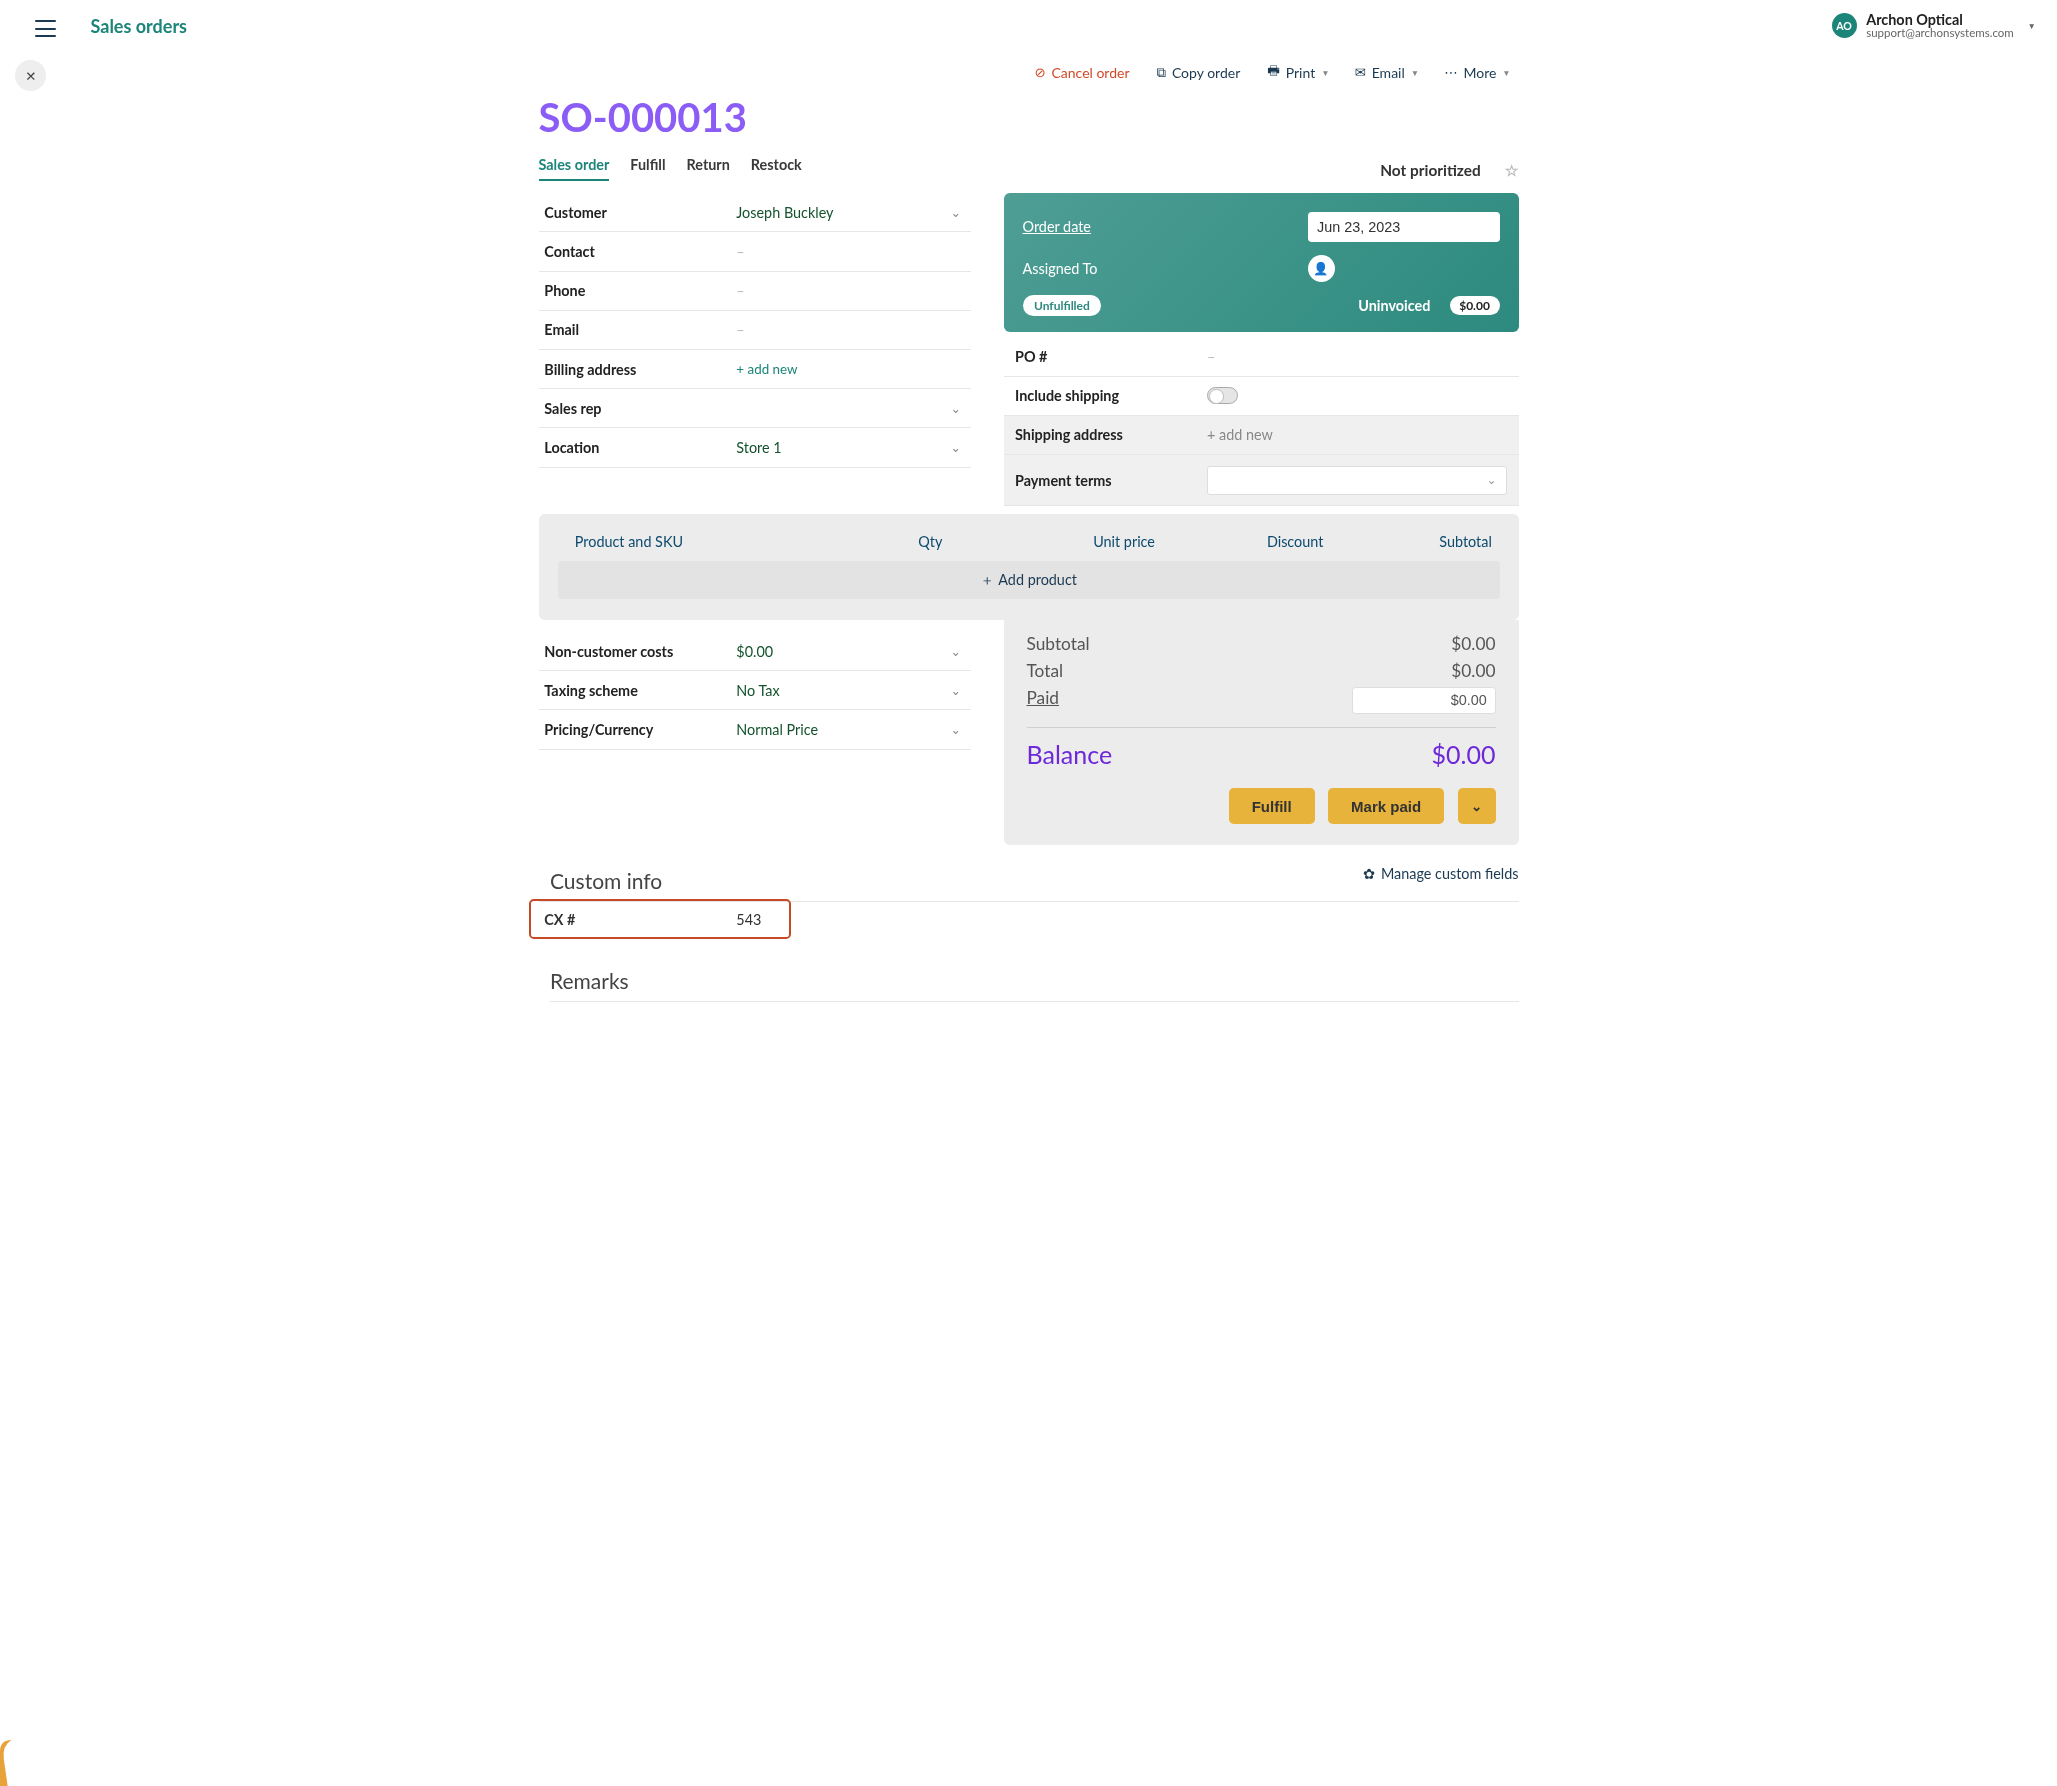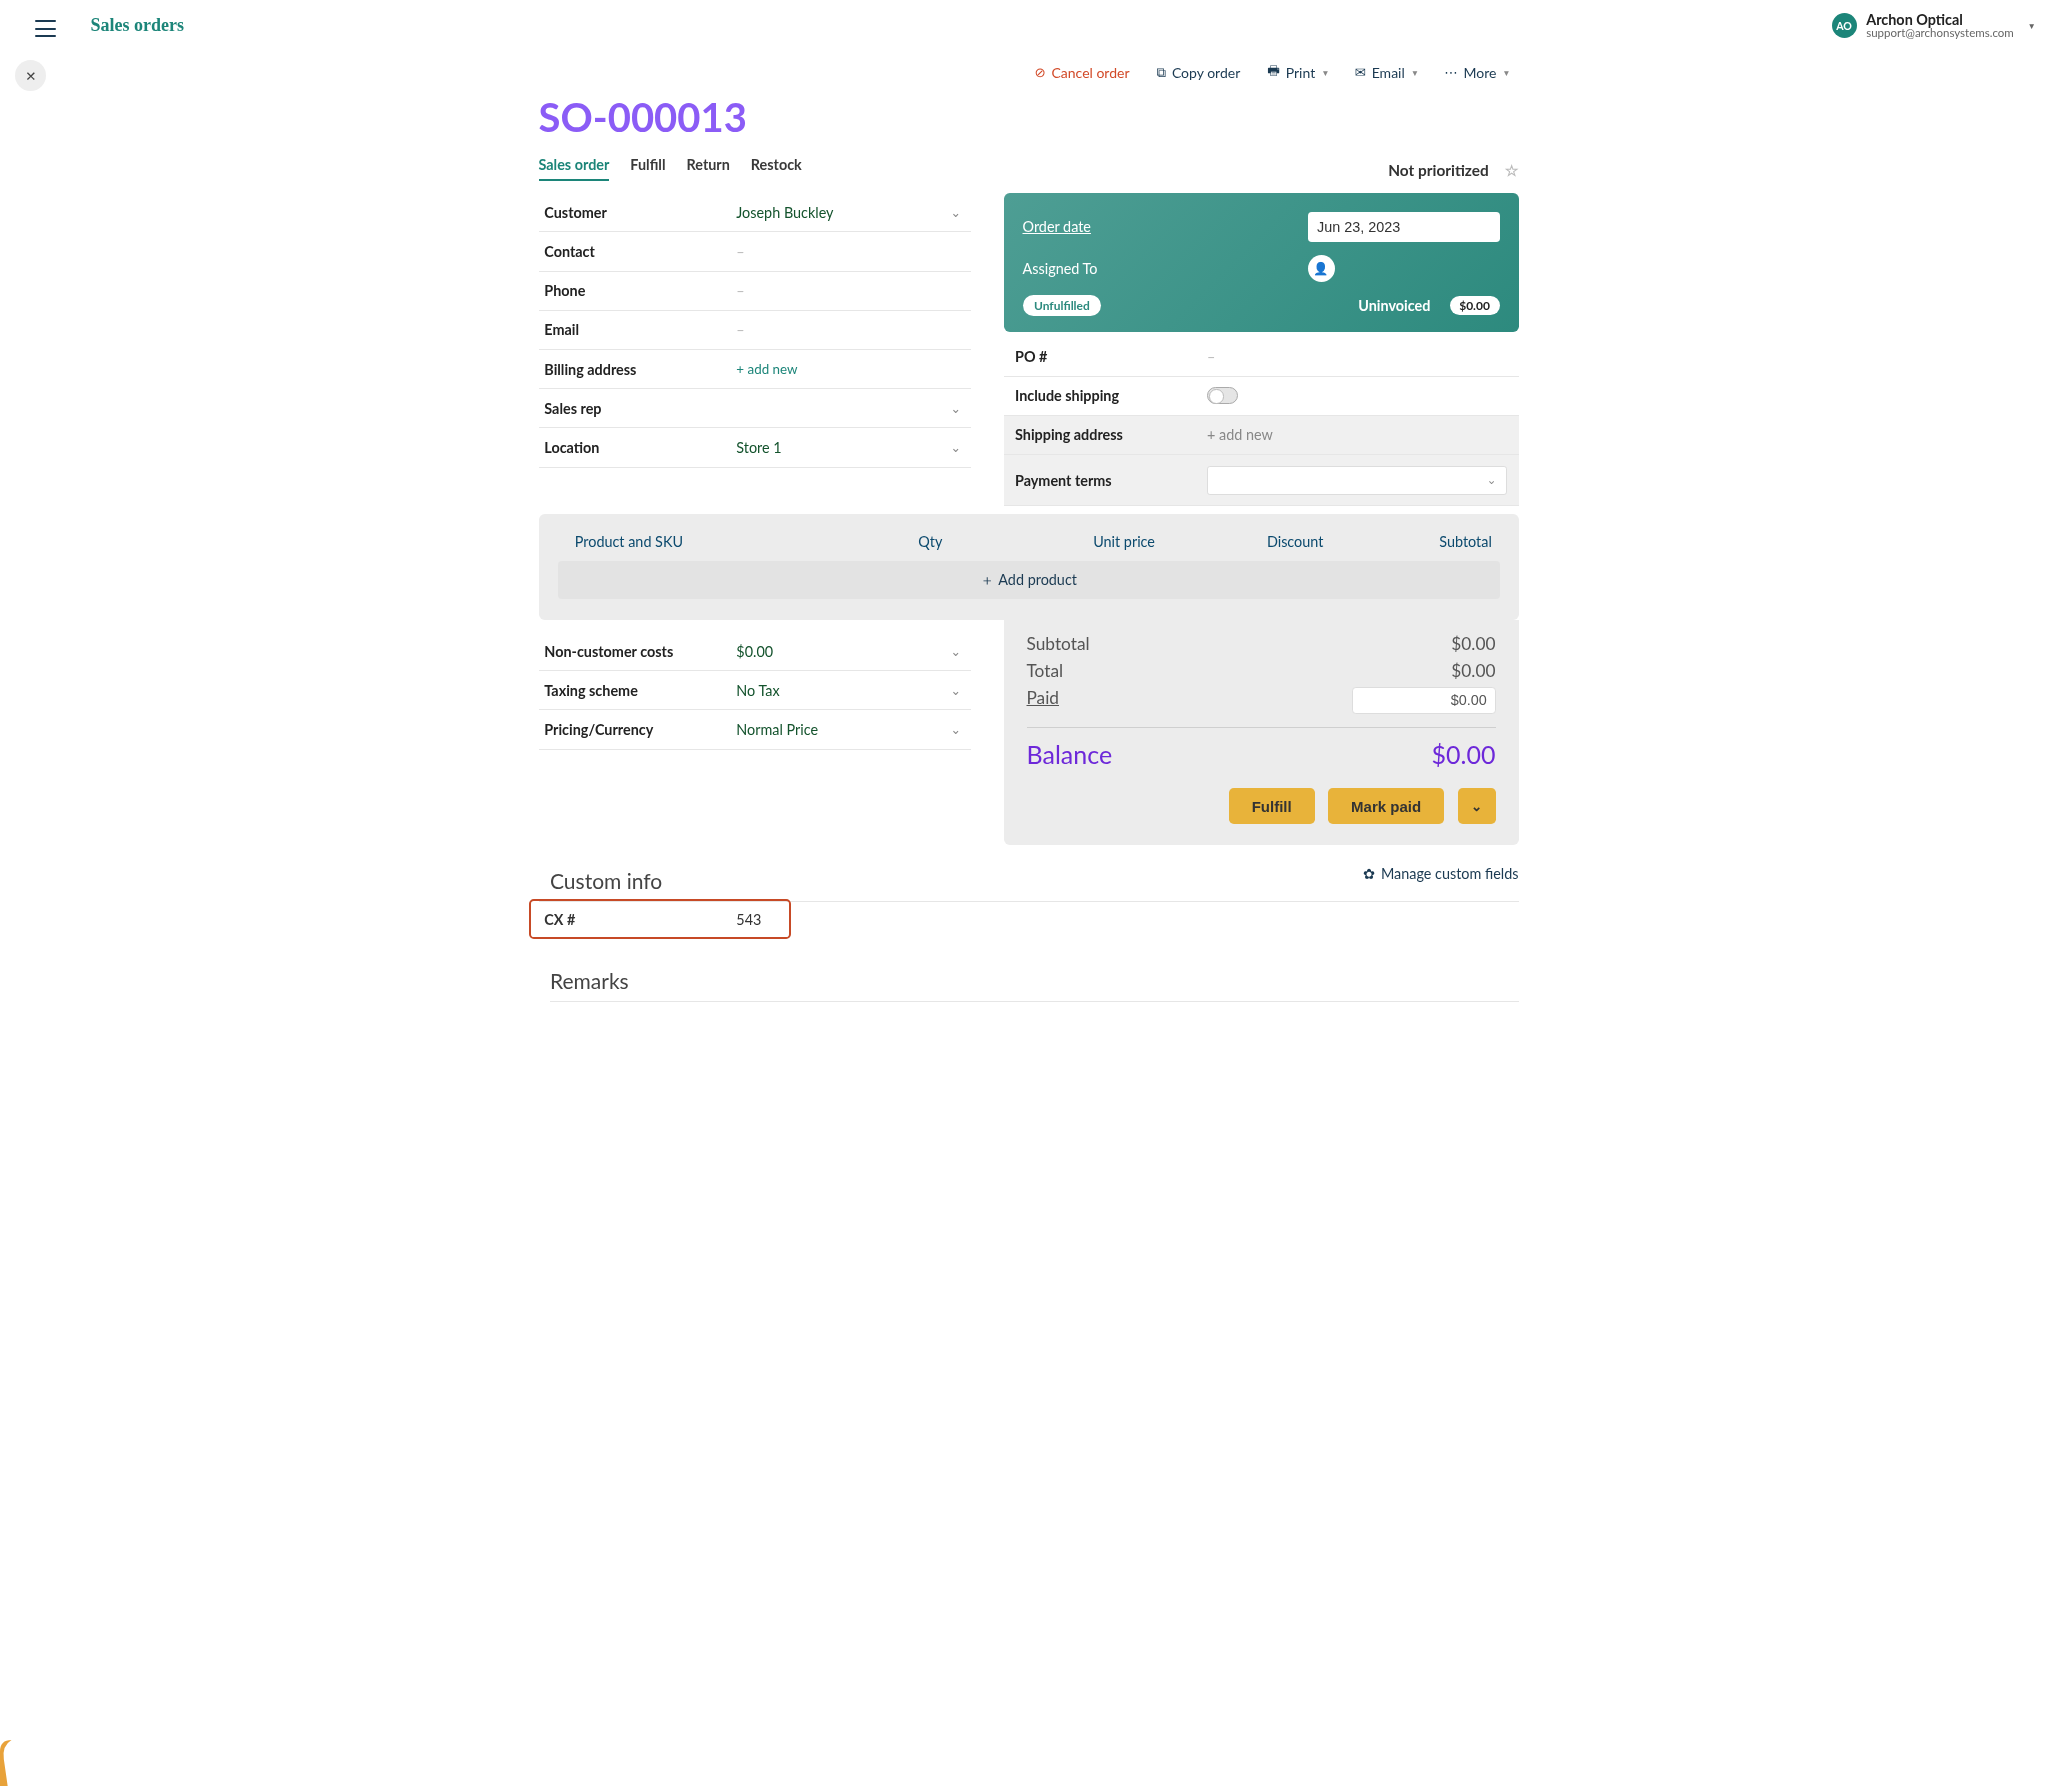--- a/index.html
+++ b/index.html
@@ -1,40 +1,40 @@
 <!DOCTYPE html>
 <html><head>
 <meta charset="utf-8">
 <style>
   *{box-sizing:border-box;margin:0;padding:0;}
   body{font-family:"Segoe UI","Lato",Helvetica,Arial,sans-serif;background:#fff;color:#333;padding-bottom:38px;}
   .topbar{display:flex;align-items:center;padding:11.5px 23px 7.7px 23px;}
   .burger{width:21px;height:17.3px;display:flex;flex-direction:column;justify-content:space-between;cursor:pointer;margin-right:35px;margin-left:11.5px;margin-top:5.8px;}
   .burger span{display:block;height:1.9px;background:#1b3a52;border-radius:1px;}
-  .page-title{color:#1c8579;font-weight:700;font-size:18px;font-family:Liberation Serif, serif;}
+  .page-title{color:#1c8579;font-weight:700;font-size:18px;}
   .account-box{margin-left:auto;display:flex;align-items:center;gap:9.6px;cursor:pointer;}
   .avatar{width:25px;height:25px;border-radius:50%;background:#1c8579;color:#fff;display:flex;align-items:center;justify-content:center;font-size:10.6px;font-weight:700;}
   .account-name{font-weight:700;font-size:14.4px;color:#222;line-height:1.1;}
   .account-email{font-size:11.5px;color:#666;line-height:1.1;}
   .acct-caret{font-size:9.6px;color:#666;margin-left:5.8px;}
 
   .container{max-width:980px;margin:0 auto;padding:0 0 0 0;}
   .close-btn{position:absolute;left:15.4px;top:60px;width:31px;height:31px;border-radius:50%;background:#eee;color:#444;display:flex;align-items:center;justify-content:center;cursor:pointer;font-size:13.4px;}
 
   .toolbar{display:flex;justify-content:flex-end;gap:27px;padding:13.4px 9.6px 9.6px 0;font-size:14px;}
   .toolbar .tool{display:flex;align-items:center;gap:5.8px;cursor:pointer;color:#1b3a52;}
   .toolbar .tool.cancel{color:#d24a28;}
   .tool-icon{font-size:13.4px;}
   .caret{font-size:9.6px;color:#888;margin-left:1.9px;}
 
   .order-title{color:#8b5cf6;font-size:40px;font-weight:700;margin:0 0 15.4px 0;}
   .tabs{display:flex;gap:21px;font-size:14.4px;font-weight:700;color:#3a3a3a;margin-bottom:-1px;}
   .tabs .tab{cursor:pointer;padding-bottom:5.8px;}
   .tabs .tab.active{color:#1c8579;border-bottom:2.9px solid #1c8579;}
-  .priority{margin-left:auto;font-weight:700;font-size:15.4px;color:#333;display:flex;align-items:center;gap:16px;}
+  .priority{margin-left:auto;font-weight:700;font-size:15.4px;color:#333;display:flex;align-items:center;gap:24px;}
   .tabrow{display:flex;align-items:flex-end;margin-bottom:13.4px;}
 
   .two-col{display:grid;grid-template-columns:432px 1fr;gap:33px;margin-bottom:7.7px;align-items:start;}
   .field-row{display:flex;align-items:center;border-bottom:1px solid #e6e6e6;padding:10.6px 3.8px 10.6px 5.8px;font-size:14.4px;}
   .field-row .label{width:192px;font-weight:700;color:#222;}
   .field-row .val{flex:1;color:#14532d;}
   .field-row .dash{color:#bbb;}
   .field-row .link{color:#1c8579;font-size:13.4px;}
   .field-row .row-chev{color:#888;font-size:12.5px;padding:0 5.8px;cursor:pointer;}
 

